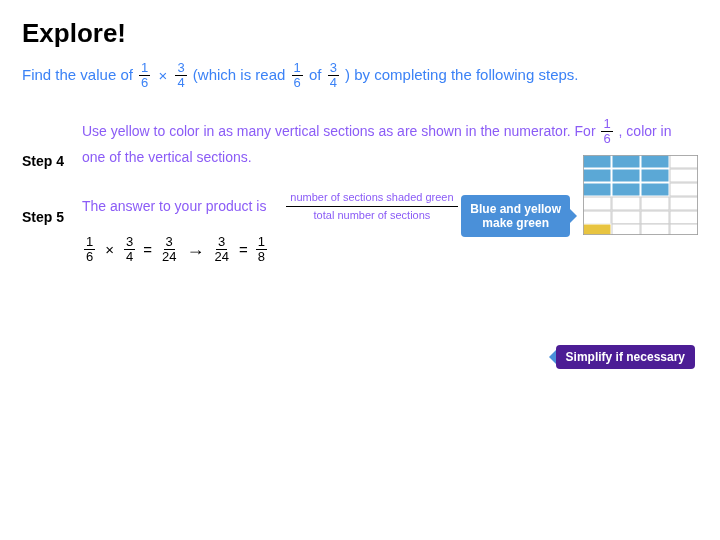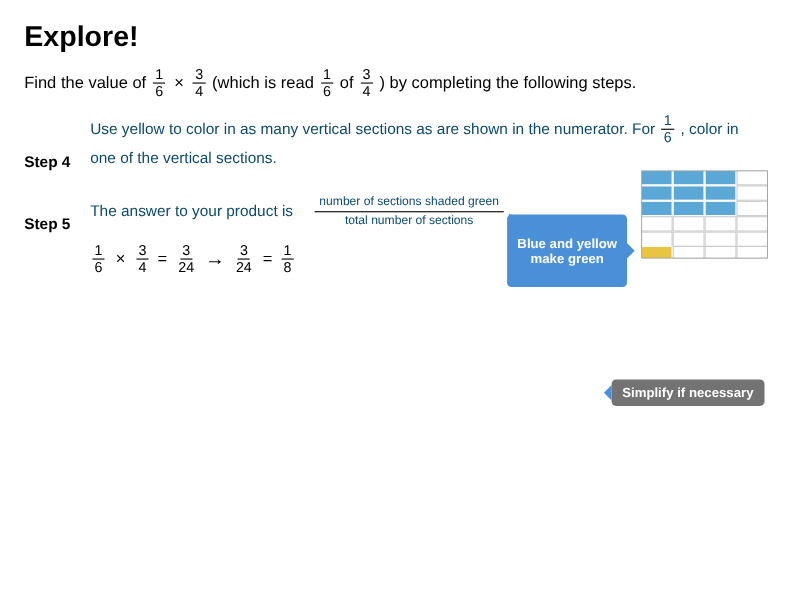--- a/index.html
+++ b/index.html
@@ -29,22 +29,22 @@
       font-weight: bold;
       color: #000;
     }
     .title-fraction {
       font-size: 26px;
       font-weight: bold;
       color: #1a1aaa;
     }
     .intro-text {
       font-size: 15px;
-      color: #000000;
-      margin-bottom: 12px;
+      color: #3b82f6;
+      margin-bottom: 26px;
       line-height: 1.7;
     }
     .fraction {
       display: inline-flex;
       flex-direction: column;
       align-items: center;
       vertical-align: middle;
       margin: 0 2px;
       font-size: 13px;
       line-height: 1.1;
@@ -60,21 +60,21 @@
     .step-label {
       font-weight: bold;
       font-size: 14px;
       min-width: 60px;
       padding-top: 2px;
     }
     .step-content {
       flex: 1;
       font-size: 14px;
       line-height: 1.6;
-      color: #0c4a6e;
+      color: #8b5cf6;
     }
     
     .grid-area {
       position: absolute;
       right: 22px;
       top: 155px;
       width: 115px;
       height: 80px;
     }
     .grid-svg {
@@ -83,21 +83,21 @@
     }
     
     .callout-blue {
       position: absolute;
       right: 150px;
       top: 195px;
       background: #4a90d9;
       color: white;
       font-size: 12px;
       font-weight: bold;
-      padding: 19px 9px;
+      padding: 7px 9px;
       border-radius: 4px;
       text-align: center;
       white-space: nowrap;
     }
     .callout-blue::after {
       content: '';
       position: absolute;
       right: -14px;
       top: 50%;
       transform: translateY(-50%);
@@ -113,21 +113,21 @@
       margin-top: 10px;
     }
     .arrow-right {
       font-size: 18px;
     }
     
     .callout-simplify {
       position: absolute;
       right: 25px;
       bottom: 68px;
-      background: #737373;
+      background: #4c1d95;
       color: white;
       font-size: 12px;
       font-weight: bold;
       padding: 5px 10px;
       border-radius: 4px;
       text-align: center;
       white-space: nowrap;
     }
     .callout-simplify::before {
       content: '';

